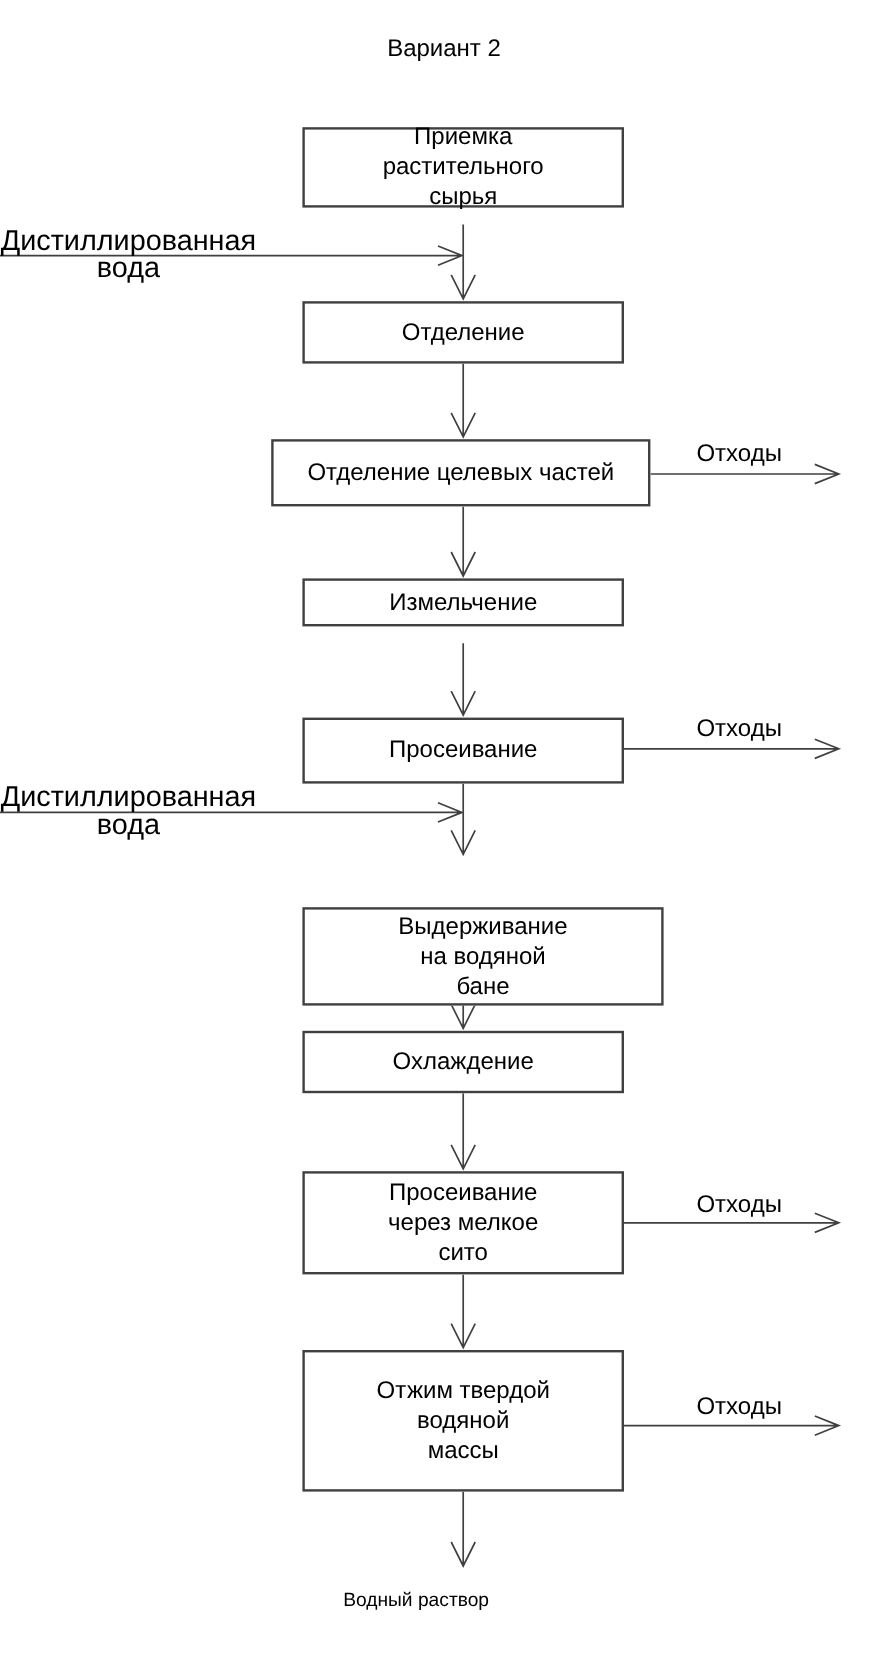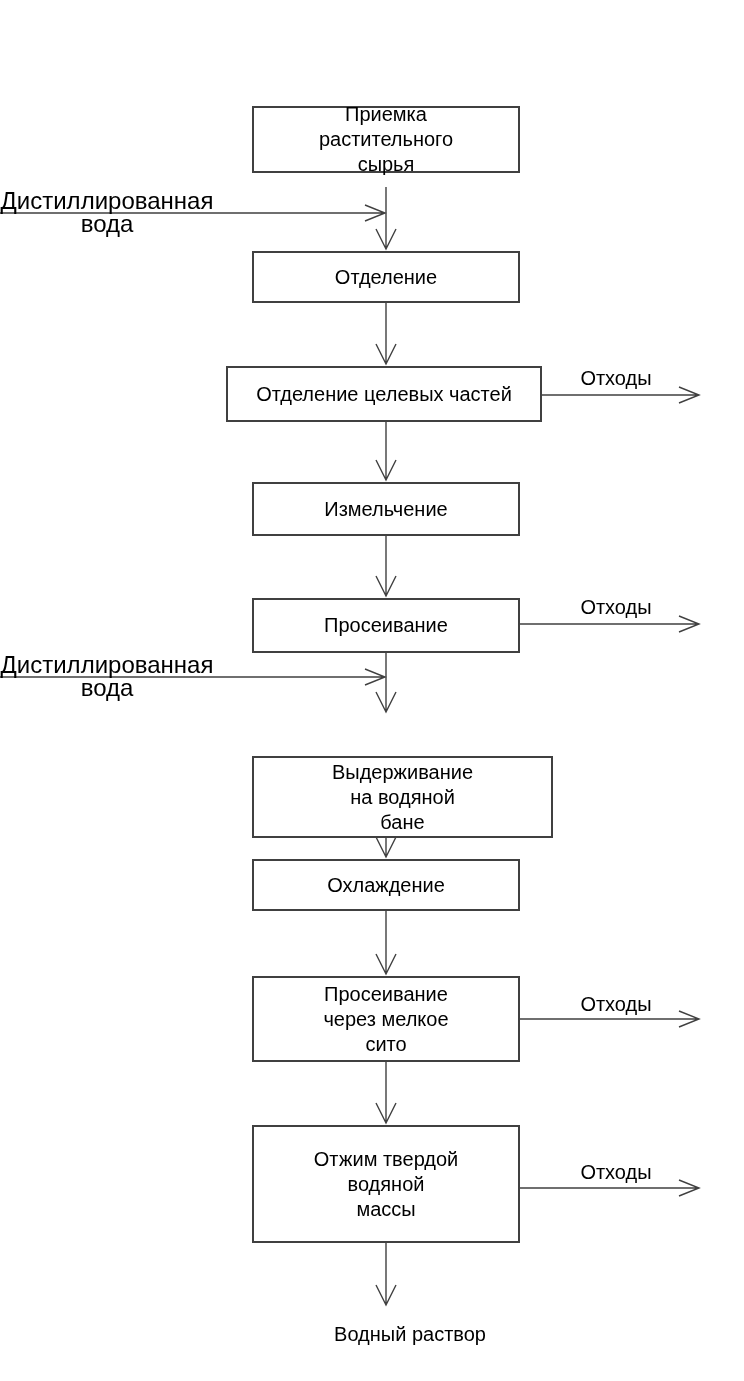--- a/index.html
+++ b/index.html
@@ -38,21 +38,21 @@
     align-items: center;
     justify-content: center;
     text-align: center;
     font-size: 20px;
     line-height: 25px;
     white-space: pre-line;
   }
   .box-1 { left: 252px; top: 106px;  width: 268px; height: 67px; }
   .box-2 { left: 252px; top: 251px;  width: 268px; height: 52px; }
   .box-3 { left: 226px; top: 366px;  width: 316px; height: 56px; }
-  .box-4 { left: 252px; top: 482px;  width: 268px; height: 54px; }
+  .box-4 { left: 252px; top: 482px;  width: 268px; height: 40px; }
   .box-5 { left: 252px; top: 598px;  width: 268px; height: 55px; }
   .box-6 { left: 252px; top: 756px;  width: 301px; height: 82px; }
   .box-7 { left: 252px; top: 859px;  width: 268px; height: 52px; }
   .box-8 { left: 252px; top: 976px;  width: 268px; height: 86px; }
   .box-9 { left: 252px; top: 1125px; width: 268px; height: 118px; }
   .water-label {
     position: absolute;
     left: 0; width: 214px;
     text-align: center;
     font-size: 24px;
@@ -68,22 +68,22 @@
     font-size: 20px;
     line-height: 22px;
   }
   .waste-1 { top: 367px; }
   .waste-2 { top: 596px; }
   .waste-3 { top: 993px; }
   .waste-4 { top: 1161px; }
   .output-label {
     position: absolute;
     left: 286px; top: 1322px; width: 200px;
-    text-align: right;
-    font-size: 20px;
+    text-align: left;
+    font-size: 16px;
     line-height: 24px;
   }
 </style>
 </head>
 <body>
 
 <div class="canvas">
 
   <svg class="connector-layer" viewBox="0 0 744 1381" xmlns="http://www.w3.org/2000/svg">
     <g>
@@ -102,20 +102,21 @@
       <path d="M0 677 H385 M365 669 L385 677 L365 685"></path>
     </g>
     <g>
       <path d="M542 395 H699 M679 387 L699 395 L679 403"></path>
       <path d="M520 624 H699 M679 616 L699 624 L679 632"></path>
       <path d="M520 1019 H699 M679 1011 L699 1019 L679 1027"></path>
       <path d="M520 1188 H699 M679 1180 L699 1188 L679 1196"></path>
     </g>
   </svg>
 
+  <div class="title">Вариант 2</div>
 
   <div class="box box-1">Приемка
 растительного
 сырья</div>
   <div class="box box-2">Отделение</div>
   <div class="box box-3">Отделение целевых частей</div>
   <div class="box box-4">Измельчение</div>
   <div class="box box-5">Просеивание</div>
   <div class="box box-6">Выдерживание
 на водяной

